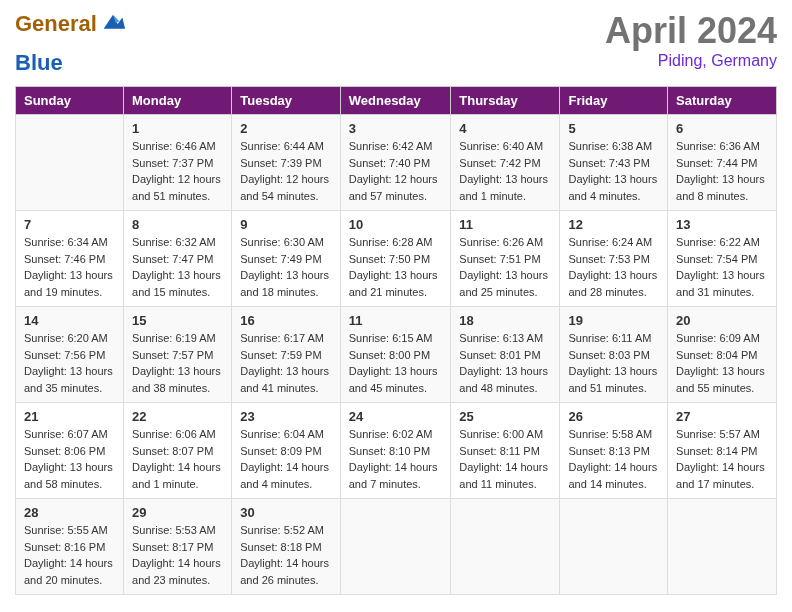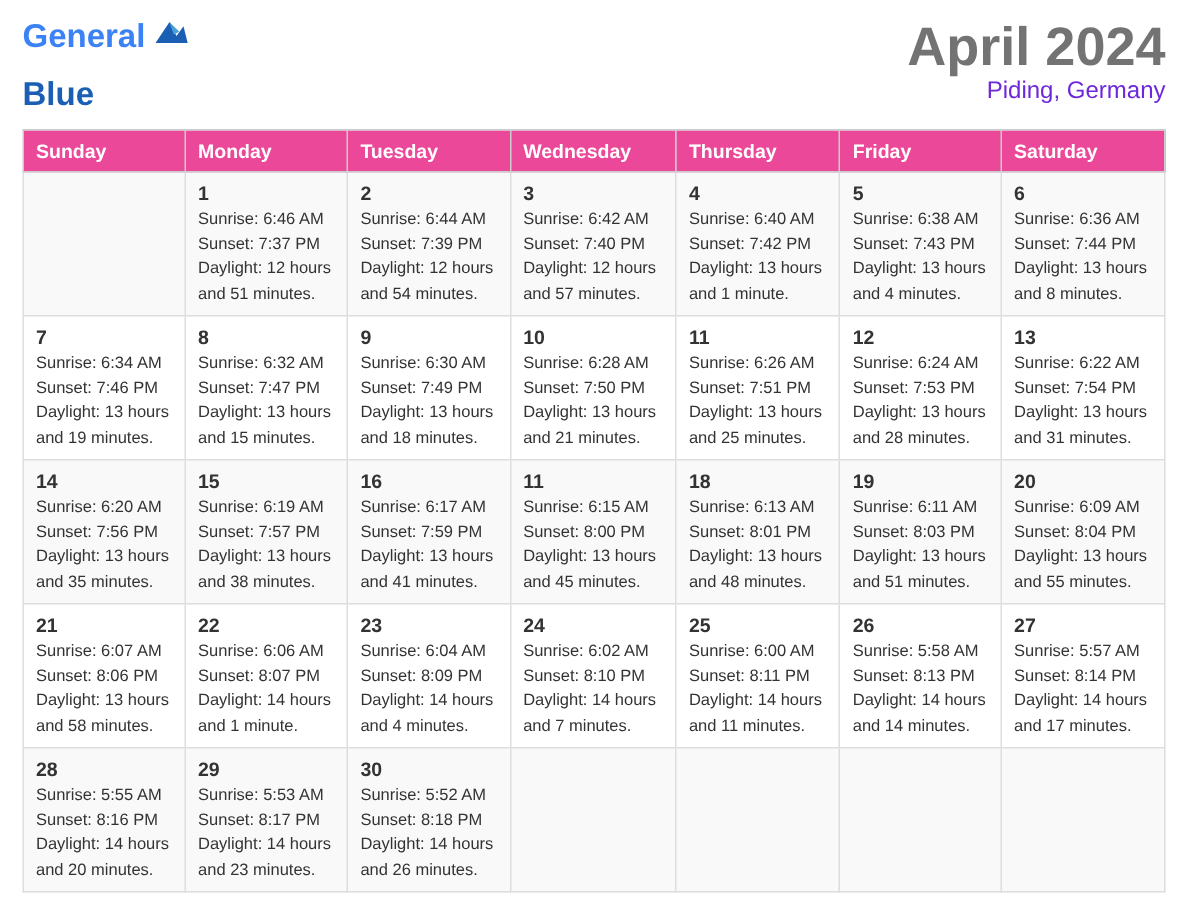--- a/index.html
+++ b/index.html
@@ -21,21 +21,21 @@
       flex-direction: column;
       align-items: flex-start;
     }
     .logo-text {
       display: flex;
       align-items: center;
     }
     .logo-general {
       font-size: 22px;
       font-weight: bold;
-      color: #3b82f6;
+      color: #a16207;
     }
     .logo-blue {
       font-size: 22px;
       font-weight: bold;
       color: #1a5fb4;
       margin-top: 12px;
     }
     .logo-icon {
       width: 28px;
       height: 28px;
@@ -51,21 +51,21 @@
     }
     .subtitle {
       font-size: 16px;
       color: #6d28d9;
     }
     table {
       width: 100%;
       border-collapse: collapse;
     }
     thead tr th {
-      background-color: #ec4899;
+      background-color: #701a75;
       color: white;
       text-align: left;
       padding: 6px 8px;
       font-size: 13px;
       font-weight: bold;
       border: 1px solid #ccc;
     }
     tbody tr td {
       vertical-align: top;
       padding: 6px 8px;

